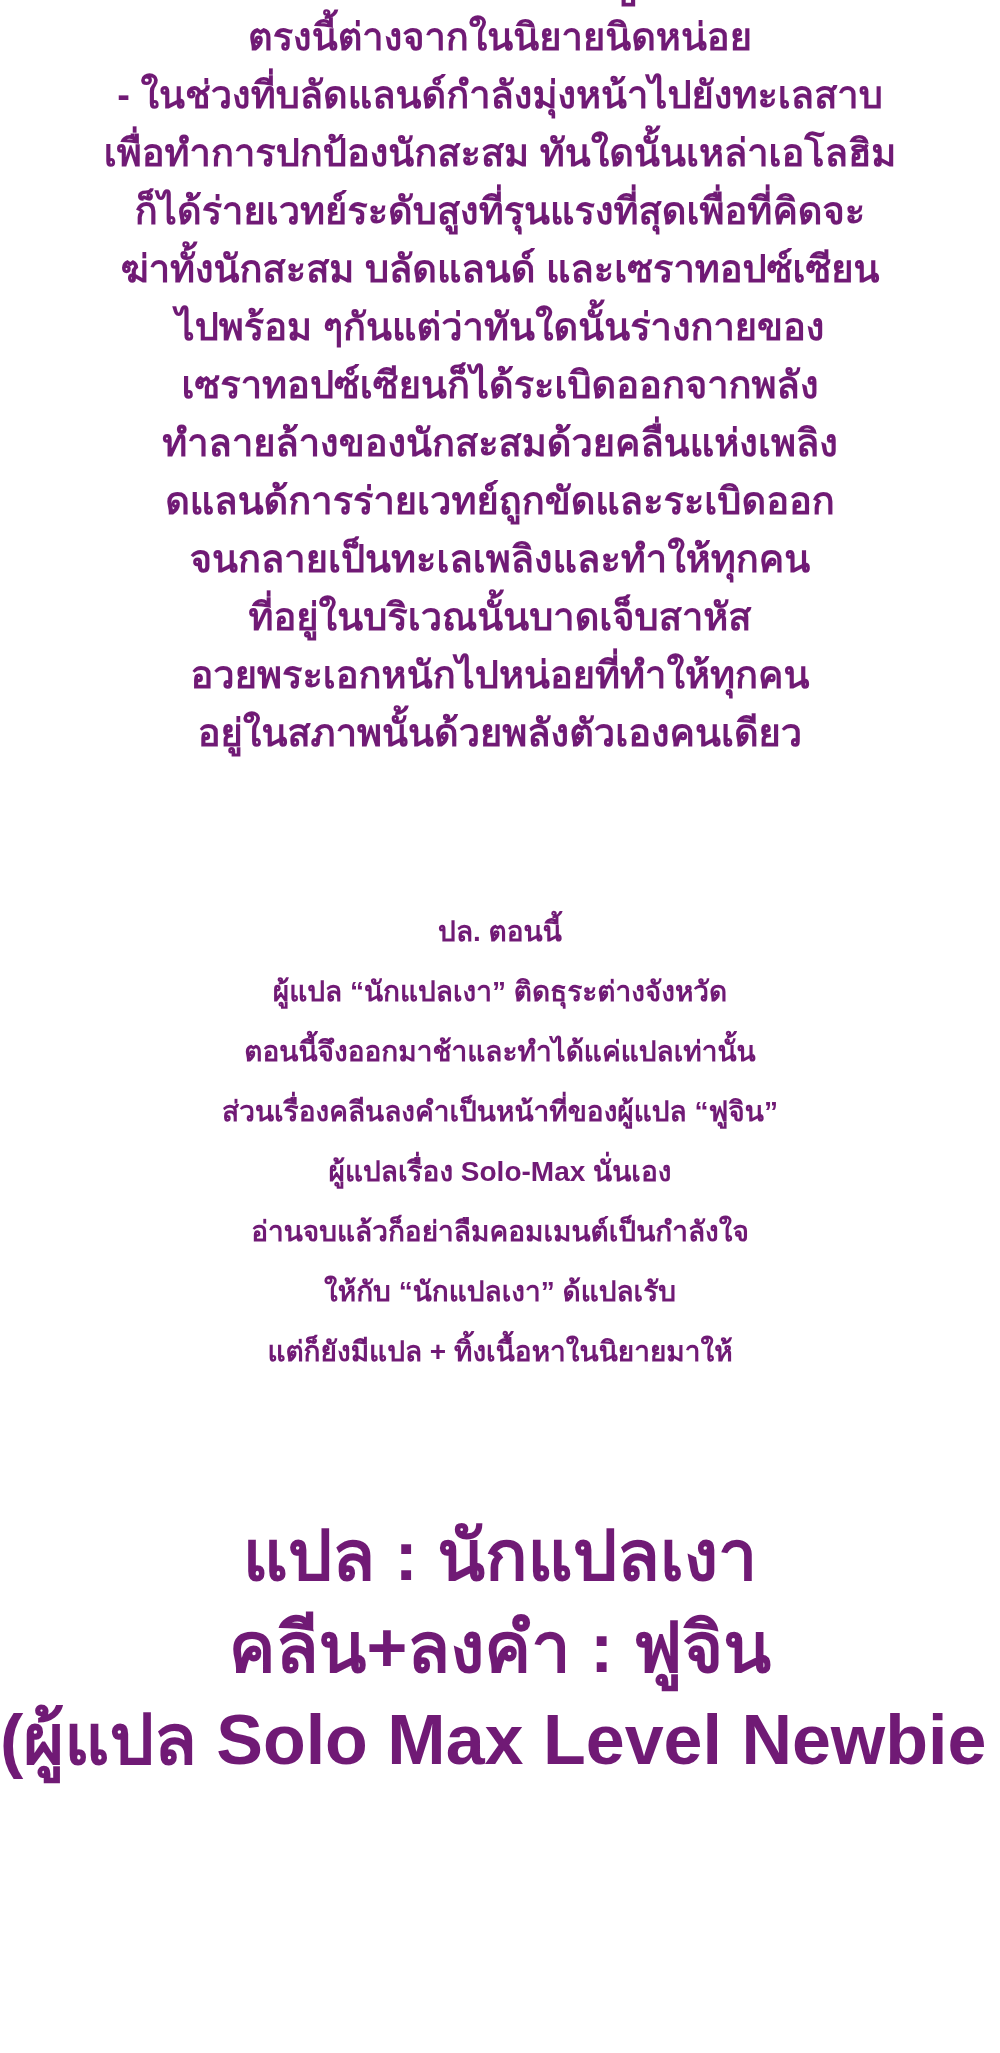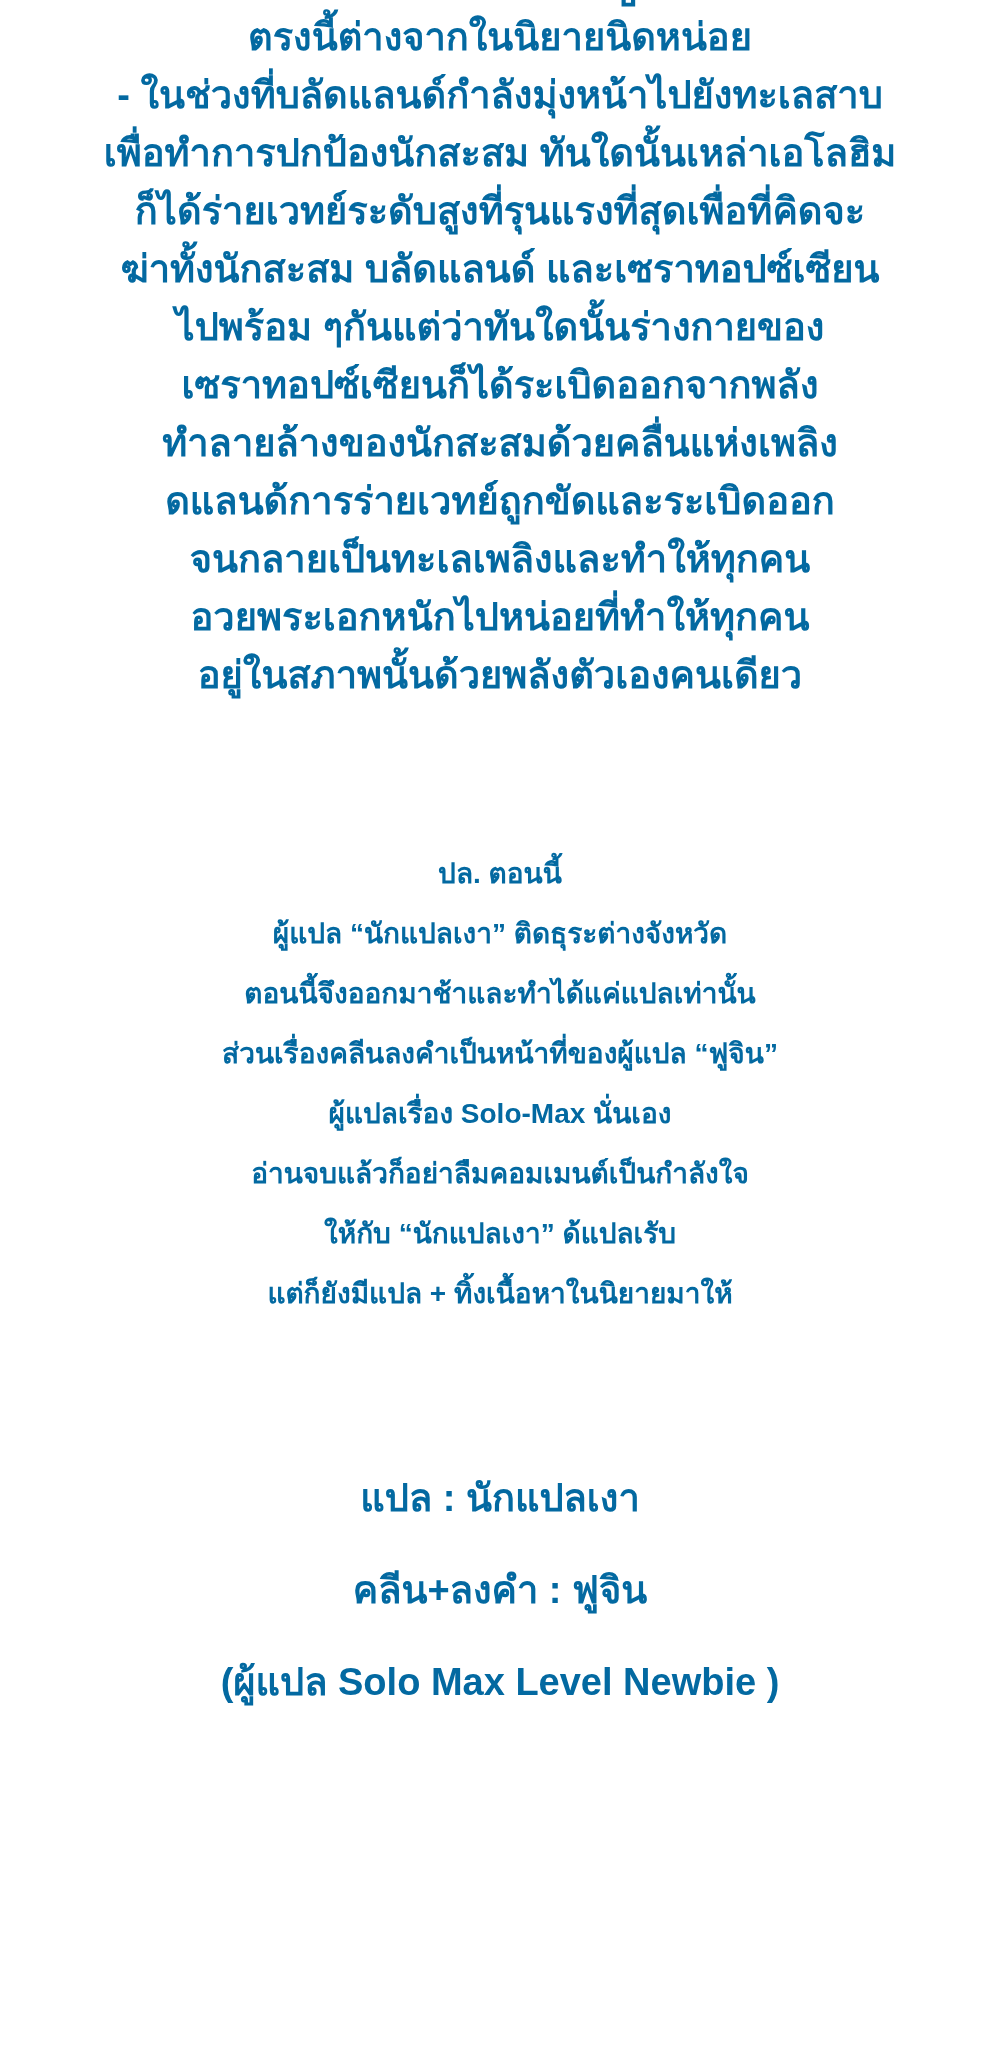--- a/index.html
+++ b/index.html
@@ -6,21 +6,21 @@
     margin: 0;
     padding: 0;
     background: #ffffff;
   }
   .page {
     position: relative;
     width: 1000px;
     height: 2053px;
     margin: 0 auto;
     background: #ffffff;
-    color: #0369a1;
+    color: #701a75;
     overflow: hidden;
     font-family: "Liberation Sans", "DejaVu Sans", sans-serif;
     font-weight: 700;
     text-align: center;
   }
   
   .top-fragment {
     position: absolute;
     top: -27px;
     left: 612px;
@@ -36,21 +36,21 @@
     white-space: nowrap;
   }
   .sec-ps { margin-top: 140px; }
   .sec-ps .line {
     font-size: 28px;
     line-height: 60px;
     white-space: nowrap;
   }
   .sec-credits { margin-top: 128px; }
   .sec-credits .line {
-    font-size: 38px;
+    font-size: 70px;
     line-height: 92px;
     white-space: nowrap;
   }
 </style>
 </head>
 <body>
 
 <div class="page">
 
   <span class="top-fragment">ขึ</span>
@@ -59,20 +59,21 @@
     <div class="line">ตรงนี้ต่างจากในนิยายนิดหน่อย</div>
     <div class="line">- ในช่วงที่บลัดแลนด์กำลังมุ่งหน้าไปยังทะเลสาบ</div>
     <div class="line">เพื่อทำการปกป้องนักสะสม ทันใดนั้นเหล่าเอโลฮิม</div>
     <div class="line">ก็ได้ร่ายเวทย์ระดับสูงที่รุนแรงที่สุดเพื่อที่คิดจะ</div>
     <div class="line">ฆ่าทั้งนักสะสม บลัดแลนด์ และเซราทอปซ์เซียน</div>
     <div class="line">ไปพร้อม ๆกันแต่ว่าทันใดนั้นร่างกายของ</div>
     <div class="line">เซราทอปซ์เซียนก็ได้ระเบิดออกจากพลัง</div>
     <div class="line">ทำลายล้างของนักสะสมด้วยคลื่นแห่งเพลิง</div>
     <div class="line">ดแลนด้การร่ายเวทย์ถูกขัดและระเบิดออก</div>
     <div class="line">จนกลายเป็นทะเลเพลิงและทำให้ทุกคน</div>
+    <div class="line">ที่อยู่ในบริเวณนั้นบาดเจ็บสาหัส</div>
     <div class="line">อวยพระเอกหนักไปหน่อยที่ทำให้ทุกคน</div>
     <div class="line">อยู่ในสภาพนั้นด้วยพลังตัวเองคนเดียว</div>
   </div>
 
   <div class="section sec-ps">
     <div class="line">ปล. ตอนนี้</div>
     <div class="line">ผู้แปล “นักแปลเงา” ติดธุระต่างจังหวัด</div>
     <div class="line">ตอนนี้จึงออกมาช้าและทำได้แค่แปลเท่านั้น</div>
     <div class="line">ส่วนเรื่องคลีนลงคำเป็นหน้าที่ของผู้แปล “ฟูจิน”</div>
     <div class="line">ผู้แปลเรื่อง Solo-Max นั่นเอง</div>

